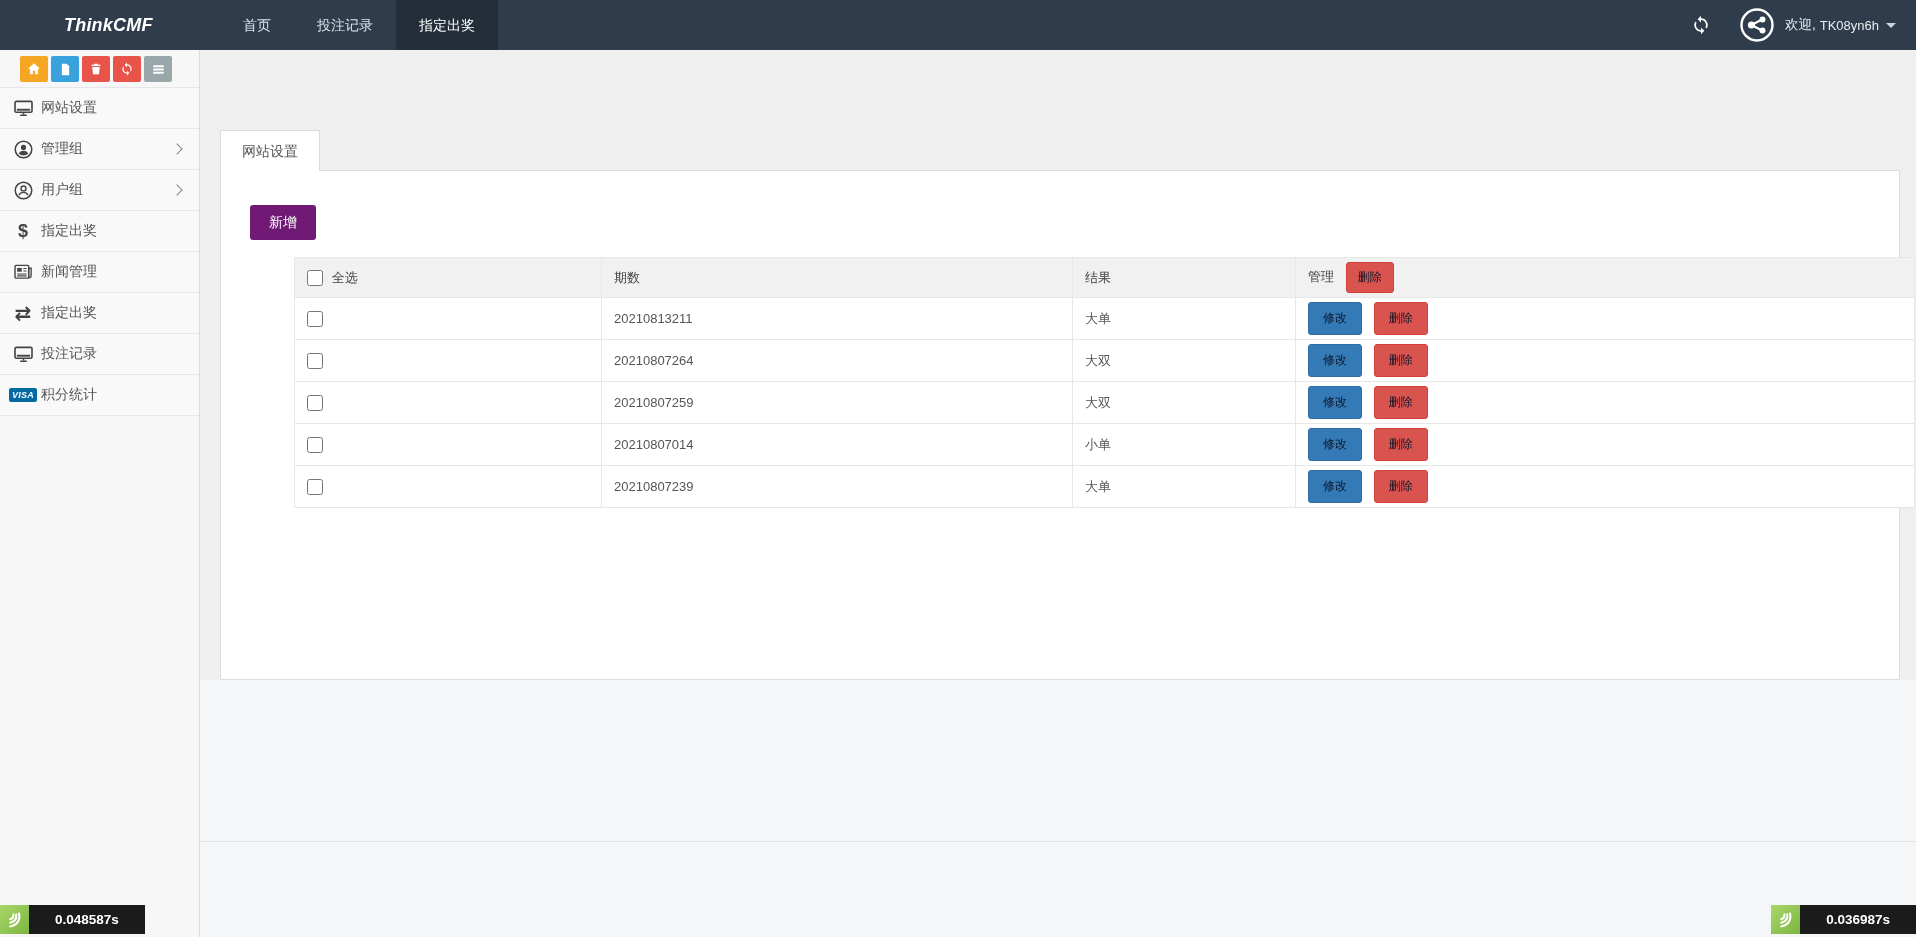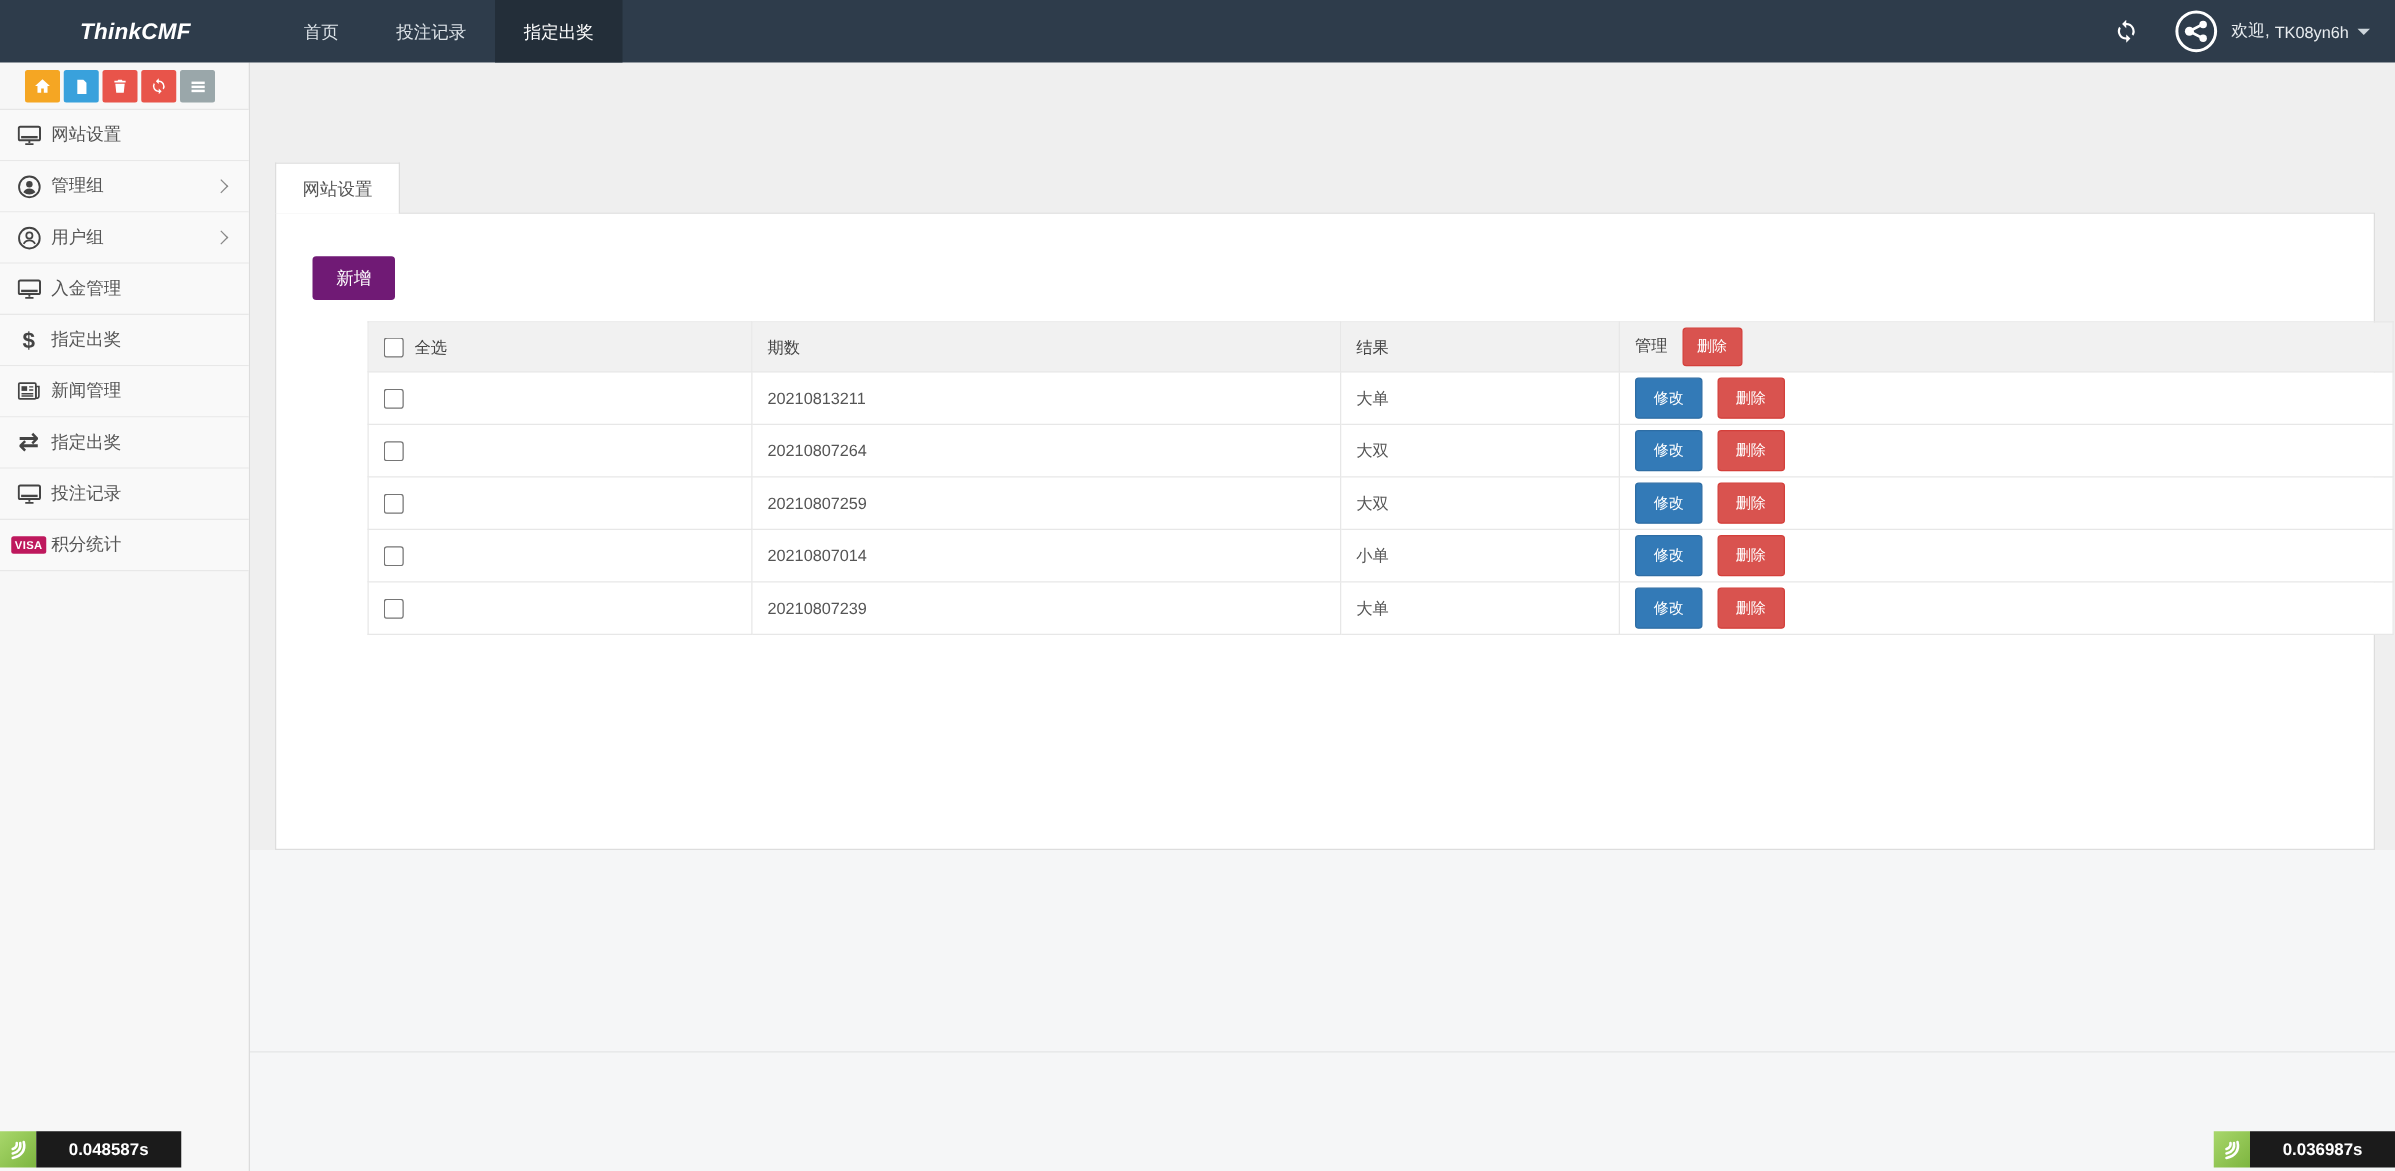--- a/index.html
+++ b/index.html
@@ -27,41 +27,41 @@
   .tb-home { background:#f5a623; }
   .tb-file { background:#39a1dc; }
   .tb-trash { background:#e8544a; }
   .tb-sync { background:#e8544a; }
   .tb-list { background:#9aa7aa; }
   .side-menu { border-top:1px solid #e6e6e6; }
   .side-item { display:flex; align-items:center; height:41px; padding-left:12px; border-bottom:1px solid #e8e8e8; color:#555; font-size:14px; cursor:pointer; background:#f9f9f9; }
   .side-icon { width:22px; height:20px; margin-right:7px; display:flex; align-items:center; justify-content:center; color:#444; }
   .glyph-icon { font-size:18px; font-weight:bold; color:#444; line-height:20px; }
   .exchange-glyph { font-size:20px; font-weight:bold; color:#444; line-height:20px; }
-  .visa-chip { background:#be185d; color:#fff; font-size:9px; font-weight:bold; border-radius:2px; padding:2px 3px; letter-spacing:.3px; }
+  .visa-chip { background:#0369a1; color:#fff; font-size:9px; font-weight:bold; font-style:italic; border-radius:2px; padding:2px 3px; letter-spacing:.3px; }
   .chevron { margin-left:auto; margin-right:18px; width:8px; height:8px; border-top:1.6px solid #888; border-right:1.6px solid #888; transform:rotate(45deg); }
 
   
   .content { position:absolute; left:200px; top:50px; right:0; bottom:0; background:#efefef; }
   .content-lower { position:absolute; left:0; right:0; top:630px; bottom:0; background:#f5f6f7; }
   .footer-line { position:absolute; left:0; right:0; top:791px; border-top:1px solid #e3e5e6; }
   .tab { position:absolute; left:20px; top:80px; height:41px; padding:0 21px; line-height:40px; background:#fff; border:1px solid #ddd; border-bottom:none; color:#555; font-size:14px; z-index:3; cursor:pointer; }
   .panel { position:absolute; left:20px; right:16px; top:120px; height:510px; background:#fff; border:1px solid #ddd; z-index:1; }
 
   .add-btn { position:absolute; left:29px; top:34px; width:66px; height:35px; background:#701a75; border:none; border-radius:3px; color:#fff; font-size:14px; cursor:pointer; font-family:inherit; }
 
   .tbl-wrap { position:absolute; left:29px; top:86px; width:1620px; }
   table.grid { width:1620px; border-collapse:collapse; table-layout:fixed; font-size:13px; color:#555;margin-left:44px; }
   .grid th, .grid td { border:1px solid #e7e7e7; padding:0 12px; text-align:left; }
   .grid th { background:#f1f1f1; height:40px; font-weight:normal; color:#444; font-size:13px; }
   .grid td { height:42px; background:#fff; }
   .col-check { width:307px; } .col-period { width:471px; } .col-result { width:223px; } .col-manage { width:619px; }
   .cb { width:16px; height:16px; margin:0; vertical-align:middle; cursor:pointer; }
   .check-label { margin-left:5px; vertical-align:middle; }
-  .btn { display:inline-block; border:none; border-radius:3px; color:#ffffff; font-size:12px; cursor:pointer; font-family:inherit; }
+  .btn { display:inline-block; border:none; border-radius:3px; color:#0f172a; font-size:12px; cursor:pointer; font-family:inherit; }
   .btn-edit { background:#337ab7; padding:7px 14px; margin-right:8px; border:1px solid #2e6da4; }
   .btn-del { background:#d9534f; padding:7px 14px; border:1px solid #d43f3a; }
   .btn-del-header { background:#d9534f; padding:6px 11px; margin-left:8px; border:1px solid #d43f3a; }
 
   
   .trace { position:absolute; bottom:3px; display:flex; z-index:9; }
   .trace-left { left:0; }
   .trace-right { right:0; }
   .trace-logo { width:29px; height:29px; background:linear-gradient(135deg,#a8d76b,#7db53f); display:flex; align-items:center; justify-content:center; cursor:pointer; }
   .trace-time { background:#1b1b1b; color:#fff; font-size:13.5px; font-weight:bold; line-height:29px; padding:0 26px; }
@@ -162,30 +162,20 @@
           <svg viewBox="0 0 20 20" width="19" height="19">
               <circle cx="10" cy="10" r="8.7" fill="none" stroke="#444" stroke-width="1.6"></circle>
               <circle cx="10" cy="7.8" r="2.6" fill="none" stroke="#444" stroke-width="1.5"></circle>
               <path d="M5.2 14.9a5.4 5.4 0 0 1 9.6 0" fill="none" stroke="#444" stroke-width="1.5"></path>
             </svg>
         </span>
         <span>用户组</span>
         <span class="chevron"></span>
       </div>
 
-      <div class="side-item">
-        <span class="side-icon">
-          <svg viewBox="0 0 20 18" width="19" height="17">
-              <rect x="1" y="1.5" width="18" height="11.5" rx="1.3" fill="none" stroke="#444" stroke-width="1.7"></rect>
-              <rect x="3" y="9.3" width="14" height="2" fill="#444"></rect>
-              <path d="M10 13v2.2M6.5 16.2h7" stroke="#444" stroke-width="1.6"></path>
-            </svg>
-        </span>
-        <span>入金管理</span>
-      </div>
 
       <div class="side-item">
         <span class="side-icon">
             <span class="glyph-icon">$</span>
           </span>
         <span>指定出奖</span>
       </div>
 
       <div class="side-item">
         <span class="side-icon">

